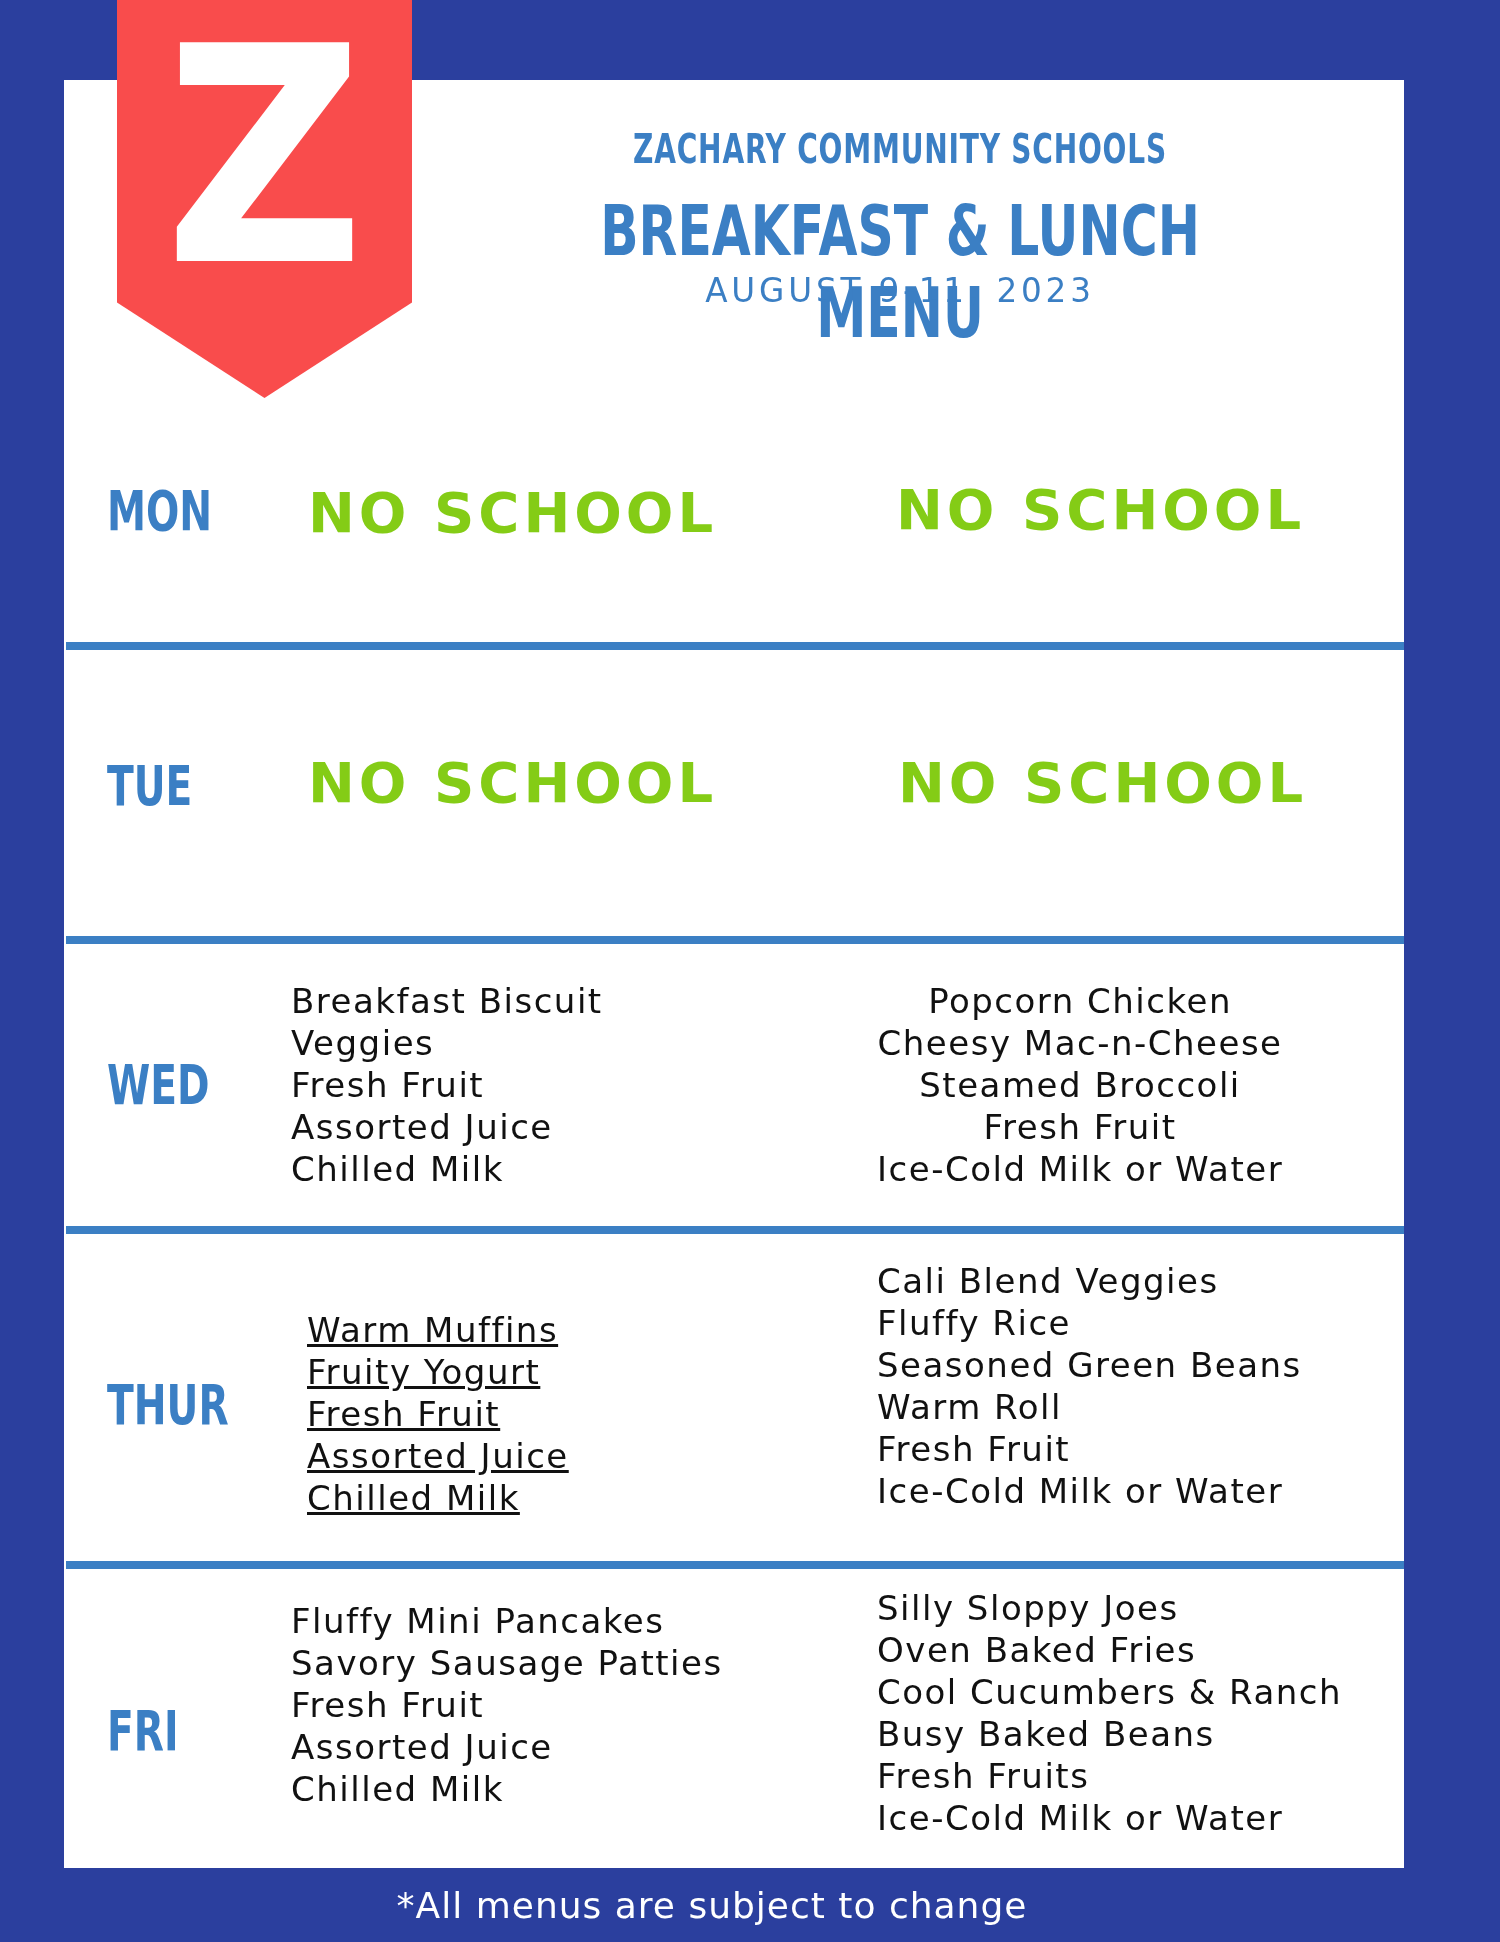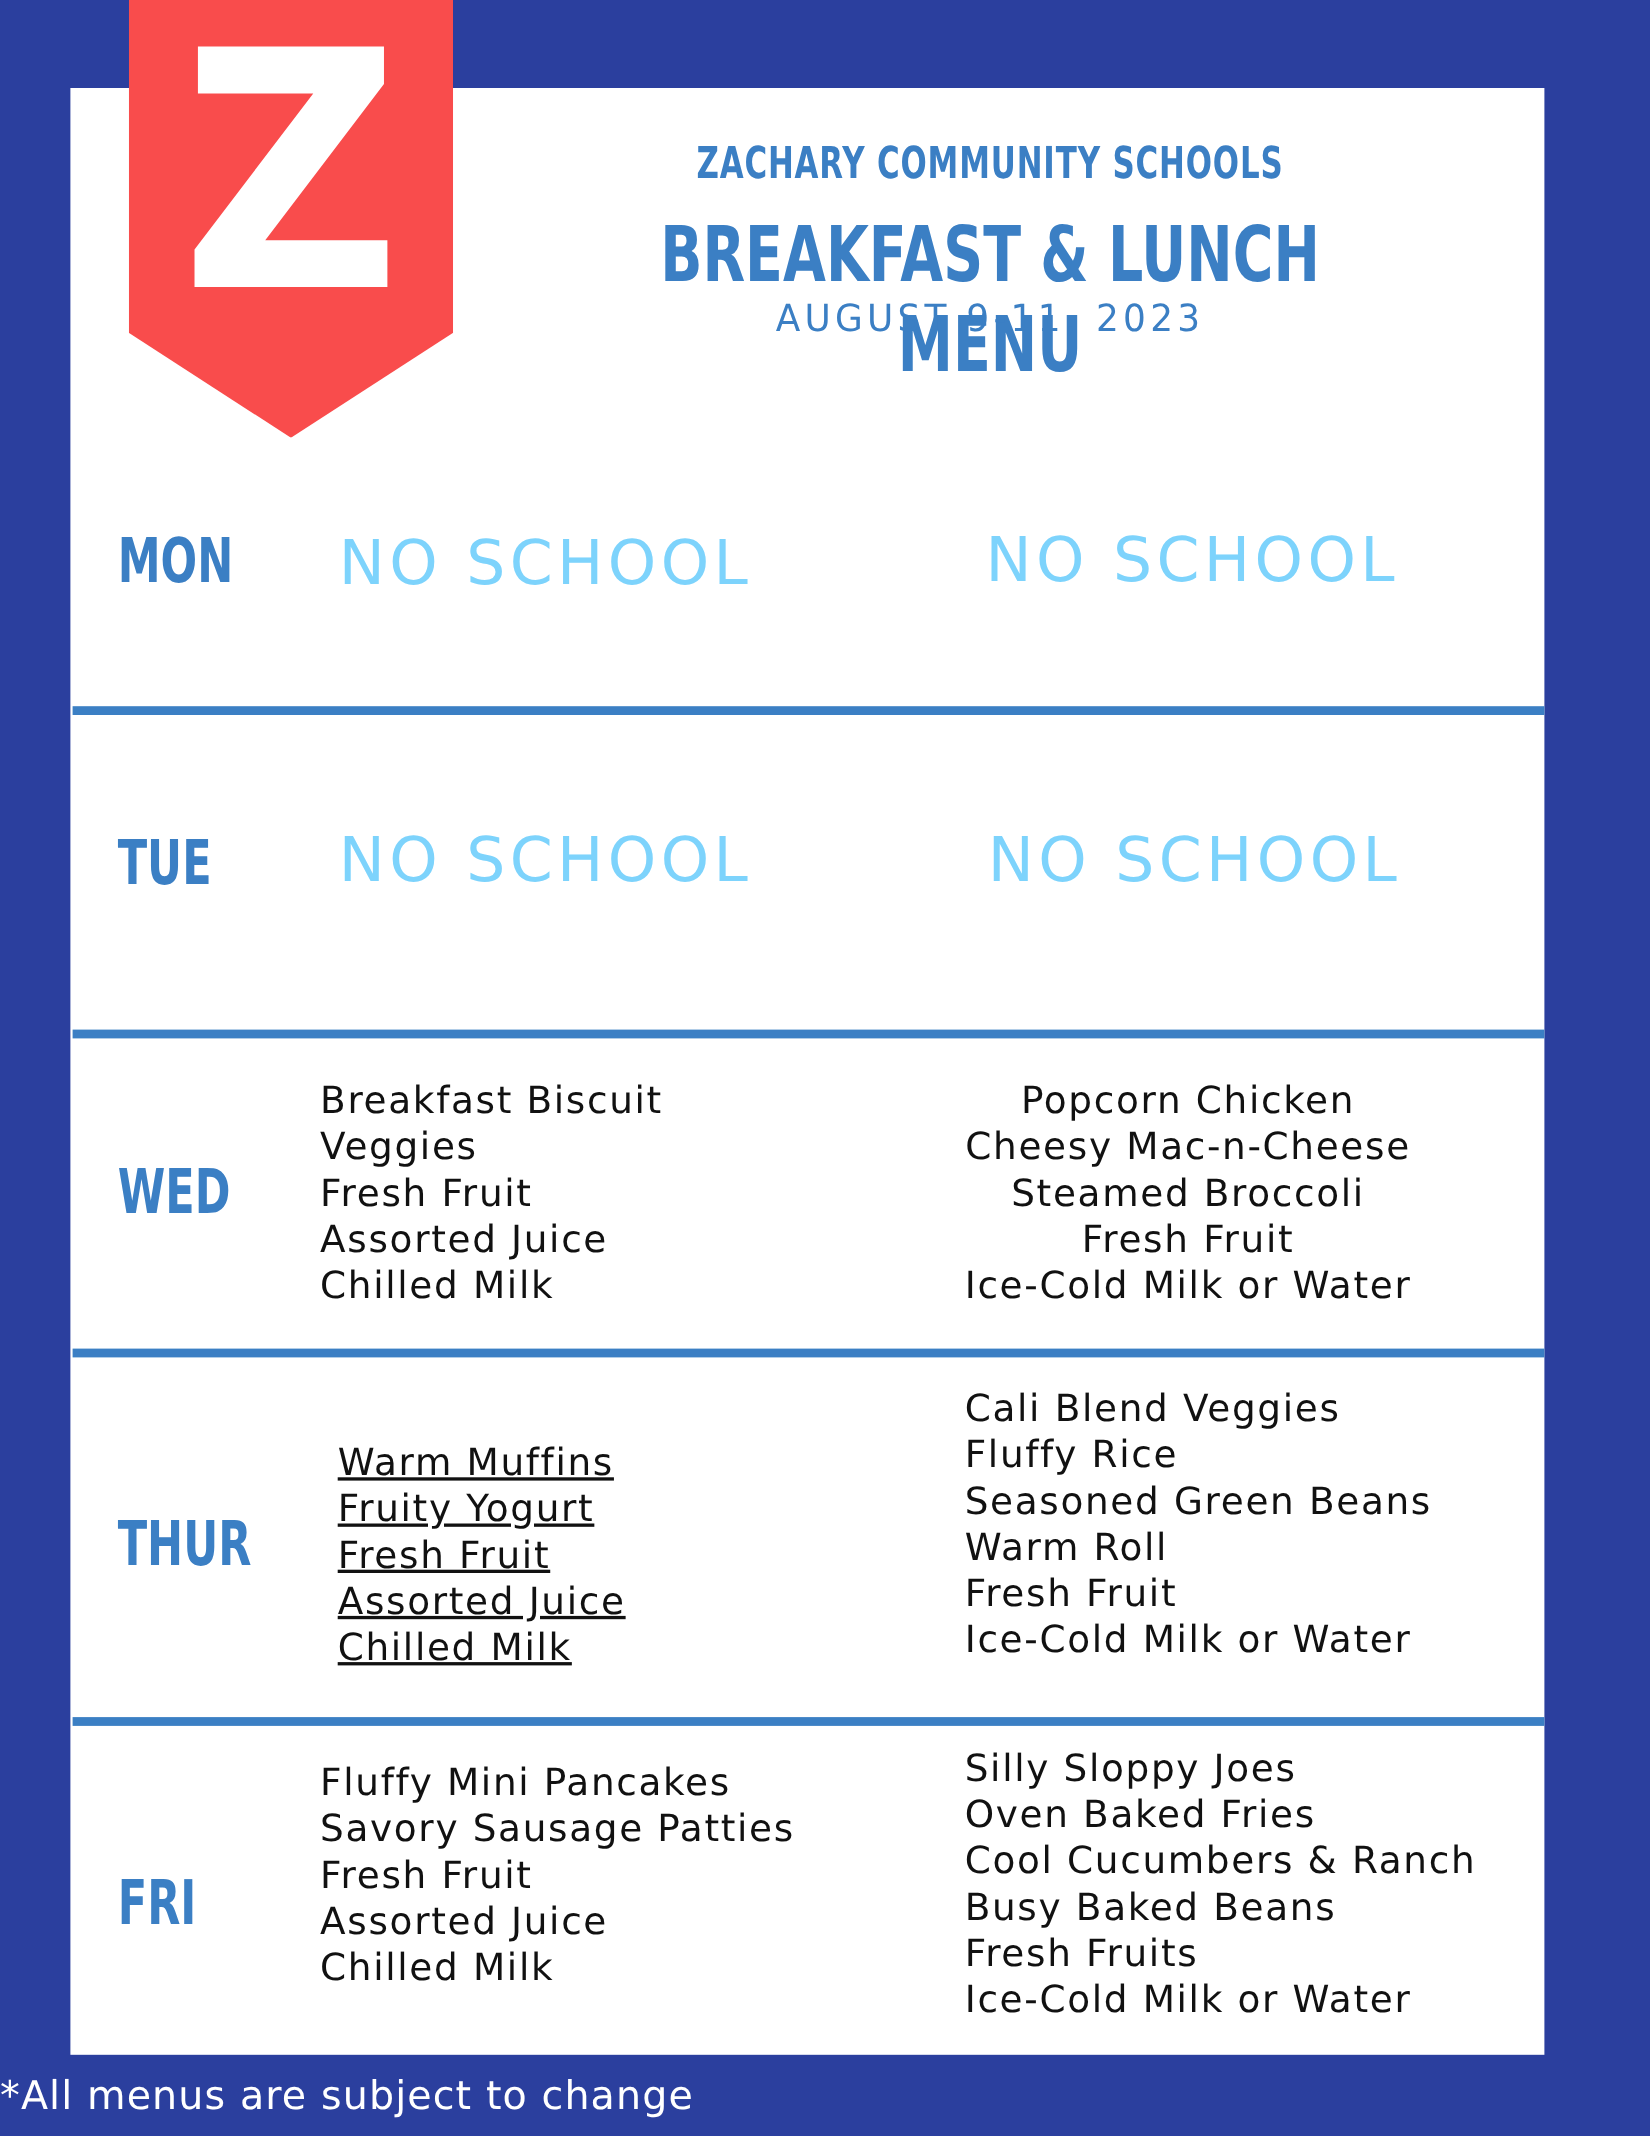--- a/index.html
+++ b/index.html
@@ -25,26 +25,26 @@
     .hdr { position:absolute; left:480px; width:840px; text-align:center; color:#3b7fc4; font-weight:bold; }
     .hdr-school { top:126px; font-size:40px; letter-spacing:1px; transform:scaleX(0.78); font-family:"DejaVu Sans Condensed","DejaVu Sans", sans-serif; }
     .hdr-title  { top:190px; font-size:70px; transform:scaleX(0.72); letter-spacing:0px; }
     .hdr-date   { top:270px; font-size:34px; font-weight:normal; letter-spacing:4px; transform:scaleX(0.96); }
     .divider { position:absolute; left:66px; width:1338px; height:8px; background:#3b7fc4; }
     .day {
       position:absolute; left:107px; color:#3b7fc4; font-weight:bold;
       font-size:56px; transform:scaleX(0.7); transform-origin:left center;
     }
     .noschool {
-      position:absolute; font-size:56px; letter-spacing:4px; color:#7dd3fc; font-weight:400;
+      position:absolute; font-size:56px; letter-spacing:4px; color:#84cc16; font-weight:700;
     }
     .items { position:absolute; color:#111; font-size:34px; line-height:42px; letter-spacing:1.5px; }
     .items div { white-space:nowrap; }
     .footer {
-      position:absolute; left:0; width:1424px; top:1885px; text-align:left;
+      position:absolute; left:0; width:1424px; top:1885px; text-align:center;
       color:#ffffff; font-size:36px; letter-spacing:1px;
     }
   </style>
 </head>
 <body>
 
 <div class="panel"></div>
 
 <div class="banner">
   <div class="banner-letter">Z</div>

